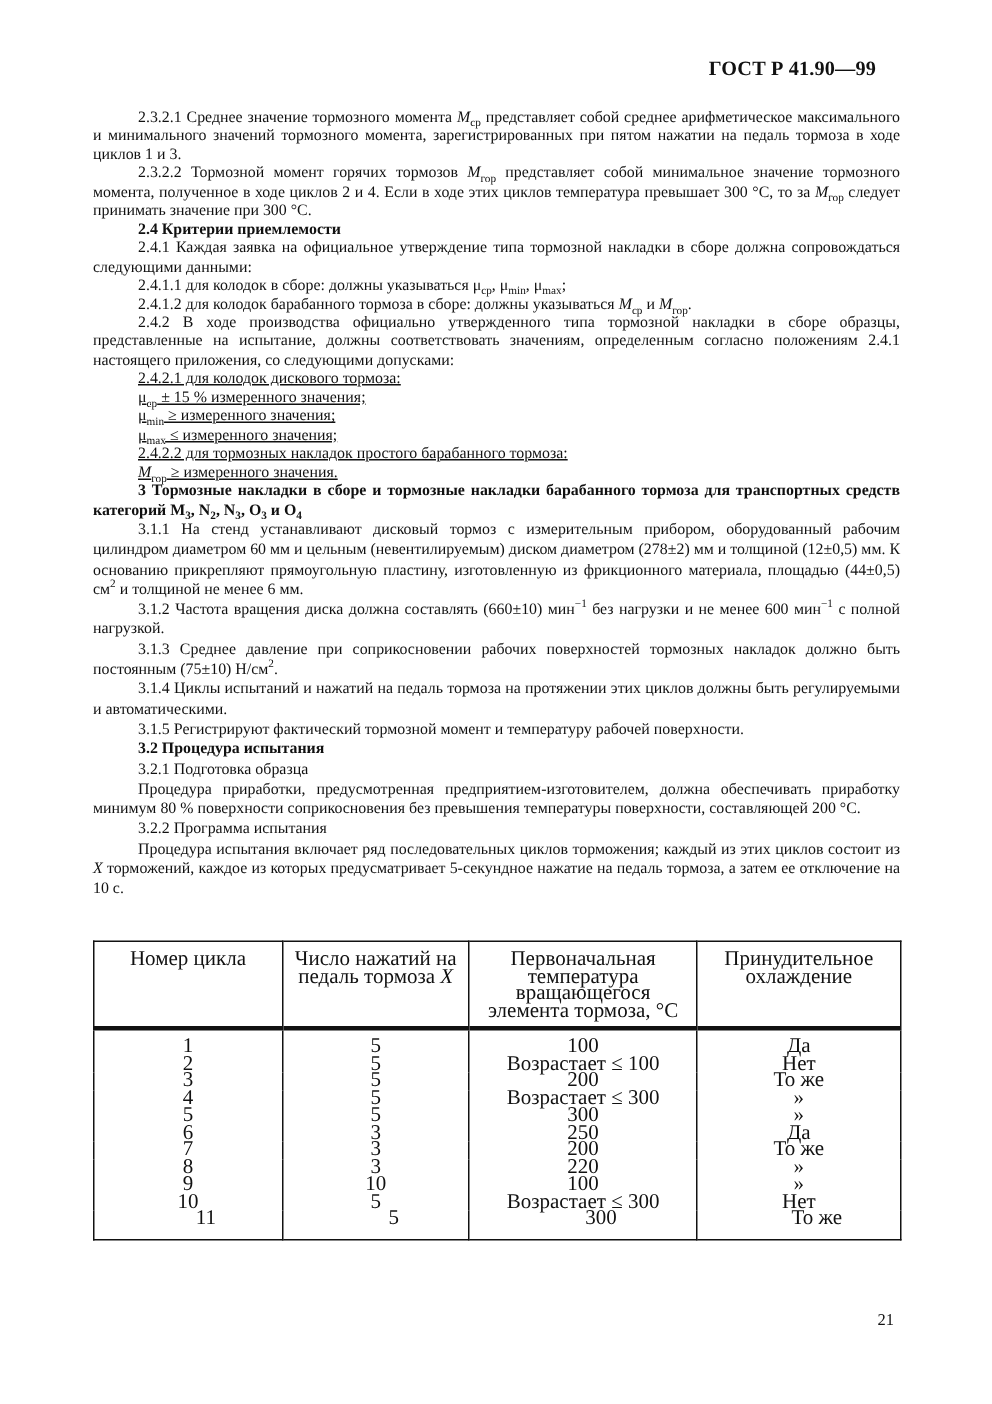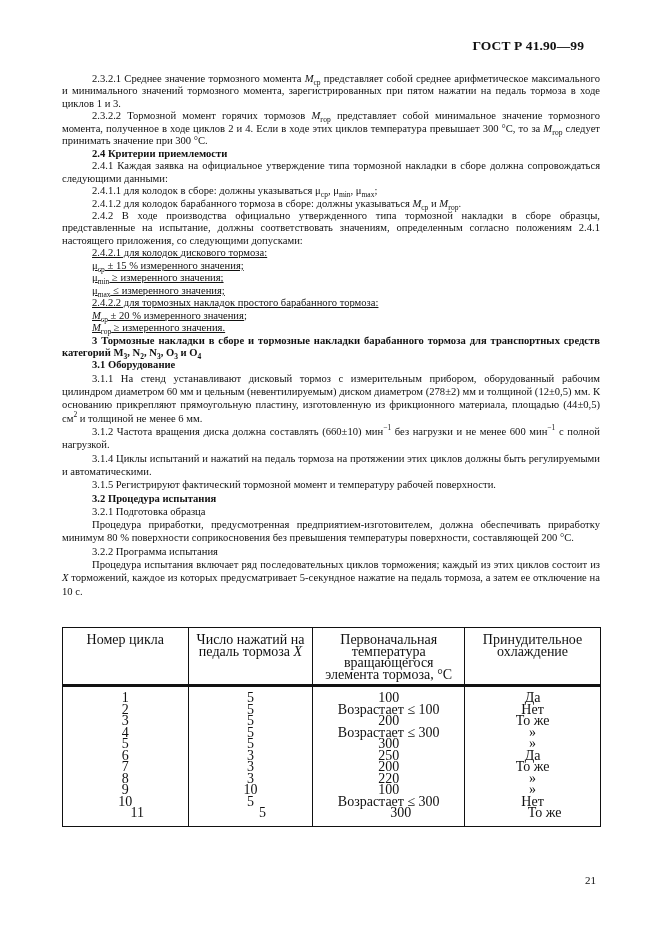--- a/index.html
+++ b/index.html
@@ -34,27 +34,26 @@
   <p class="p ind b">2.4 Критерии приемлемости</p>
   <p class="p ind">2.4.1 Каждая заявка на официальное утверждение типа тормозной накладки в сборе должна сопровождаться следующими данными:</p>
   <p class="p ind"><span>2.4.1.1 для колодок в сборе: должны указываться μ</span><sub>ср</sub><span>, μ</span><sub>min</sub><span>, μ</span><sub>max</sub><span>;</span></p>
   <p class="p ind"><span>2.4.1.2 для колодок барабанного тормоза в сборе: должны указываться </span><i>M</i><sub>ср</sub><span> и </span><i>M</i><sub>гор</sub><span>.</span></p>
   <p class="p ind">2.4.2 В ходе производства официально утвержденного типа тормозной накладки в сборе образцы, представленные на испытание, должны соответствовать значениям, определенным согласно положениям 2.4.1 настоящего приложения, со следующими допусками:</p>
   <p class="sub">2.4.2.1 для колодок дискового тормоза:</p>
   <p class="sub"><span>μ</span><sub>ср</sub><span> ± 15 % измеренного значения;</span></p>
   <p class="sub"><span>μ</span><sub>min</sub><span> ≥ измеренного значения;</span></p>
   <p class="sub"><span>μ</span><sub>max</sub><span> ≤ измеренного значения;</span></p>
   <p class="sub">2.4.2.2 для тормозных накладок простого барабанного тормоза:</p>
-  <p class="sub"><i>M</i><sub>ср</sub><span> ± 20 % измеренного значения;</span></p>
   <p class="sub"><i>M</i><sub>гор</sub><span> ≥ измеренного значения.</span></p>
   <p class="p ind b"><span>3 Тормозные накладки в сборе и тормозные накладки барабанного тормоза для транспортных средств категорий M</span><sub>3</sub><span>, N</span><sub>2</sub><span>, N</span><sub>3</sub><span>, O</span><sub>3</sub><span> и O</span><sub>4</sub></p>
-  <p class="p ind b">3.1 Оборудование</p>
   <div class="sec2">
     <p class="p ind"><span>3.1.1 На стенд устанавливают дисковый тормоз с измерительным прибором, оборудованный рабочим цилиндром диаметром 60 мм и цельным (невентилируемым) диском диаметром (278±2) мм и толщиной (12±0,5) мм. К основанию прикрепляют прямоугольную пластину, изготовленную из фрикционного материала, площадью (44±0,5) см</span><sup>2</sup><span> и толщиной не менее 6 мм.</span></p>
     <p class="p ind"><span>3.1.2 Частота вращения диска должна составлять (660±10) мин</span><sup>−1</sup><span> без нагрузки и не менее 600 мин</span><sup>−1</sup><span> с полной нагрузкой.</span></p>
+    <p class="p ind"><span>3.1.3 Среднее давление при соприкосновении рабочих поверхностей тормозных накладок должно быть постоянным (75±10) Н/см</span><sup>2</sup><span>.</span></p>
     <p class="p ind">3.1.4 Циклы испытаний и нажатий на педаль тормоза на протяжении этих циклов должны быть регулируемыми и автоматическими.</p>
     <p class="p ind">3.1.5 Регистрируют фактический тормозной момент и температуру рабочей поверхности.</p>
     <p class="p ind b">3.2 Процедура испытания</p>
     <p class="p ind">3.2.1 Подготовка образца</p>
     <p class="p ind">Процедура приработки, предусмотренная предприятием-изготовителем, должна обеспечивать приработку минимум 80 % поверхности соприкосновения без превышения температуры поверхности, составляющей 200 °С.</p>
     <p class="p ind">3.2.2 Программа испытания</p>
     <p class="p ind"><span>Процедура испытания включает ряд последовательных циклов торможения; каждый из этих циклов состоит из </span><i>X</i><span> торможений, каждое из которых предусматривает 5-секундное нажатие на педаль тормоза, а затем ее отключение на 10 с.</span></p>
   </div>
 </div>
 

